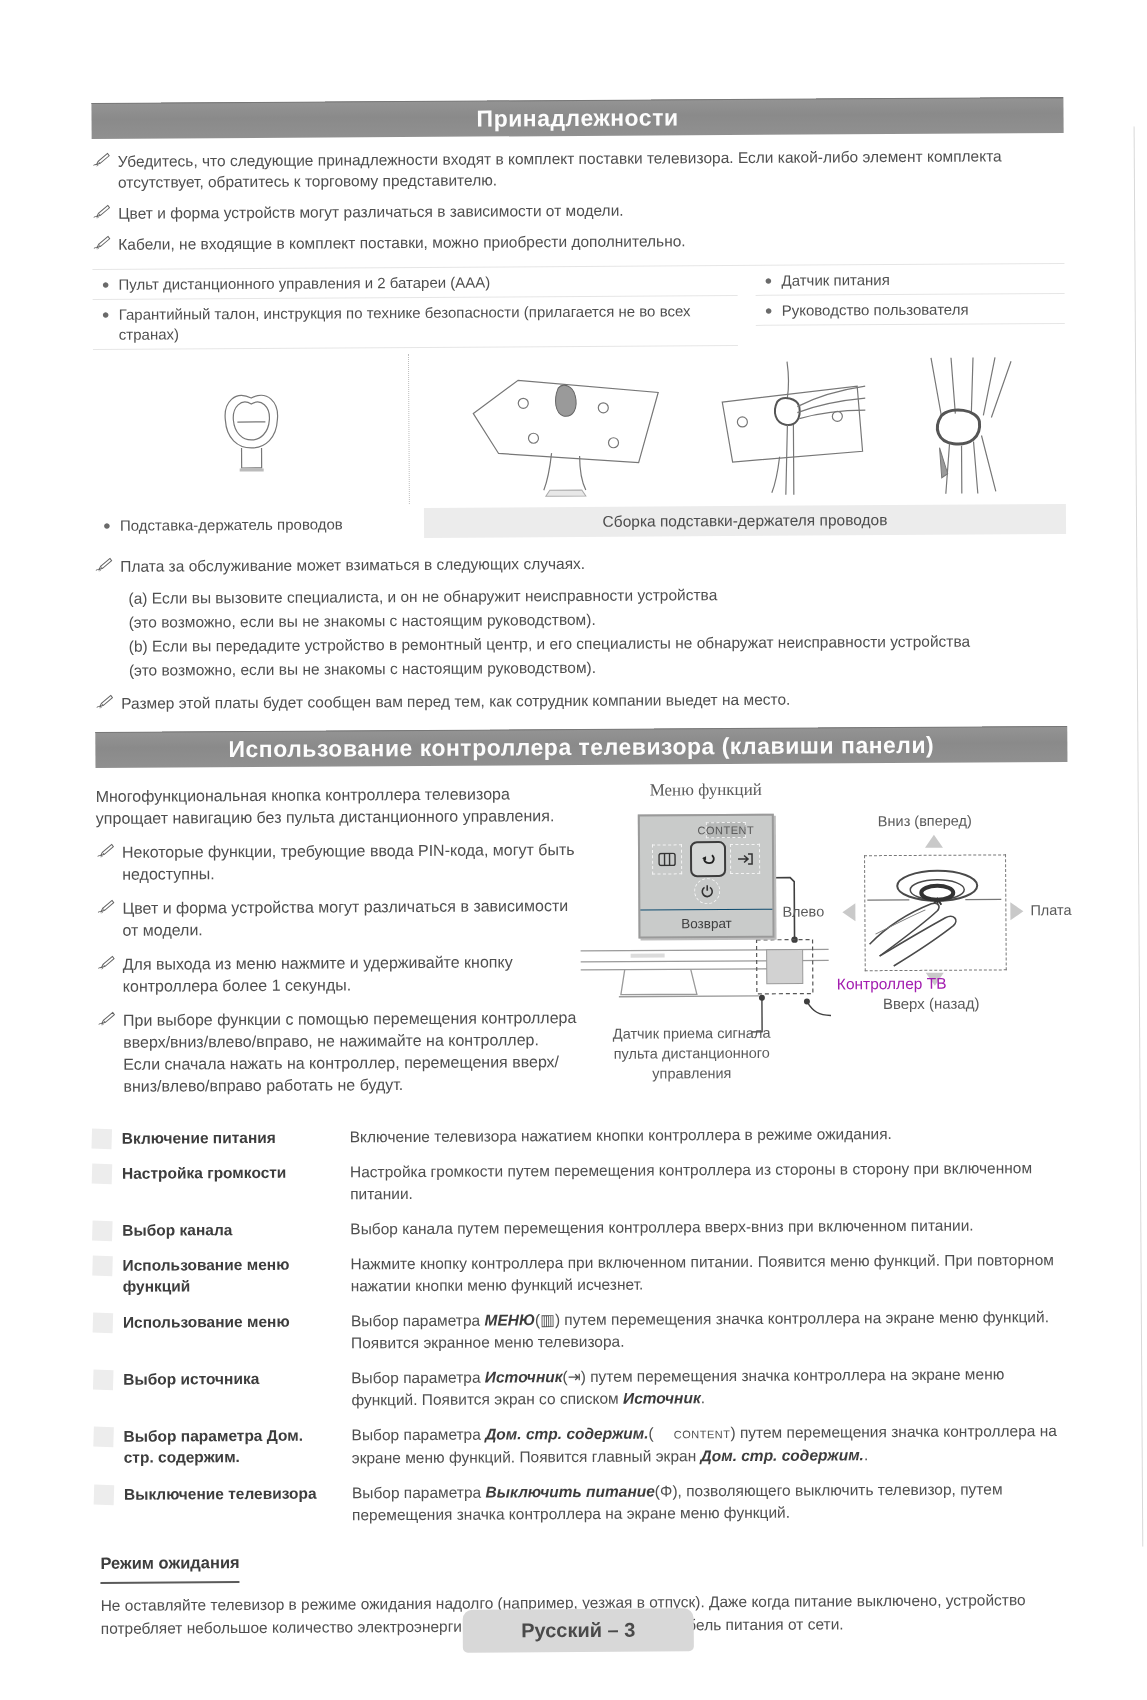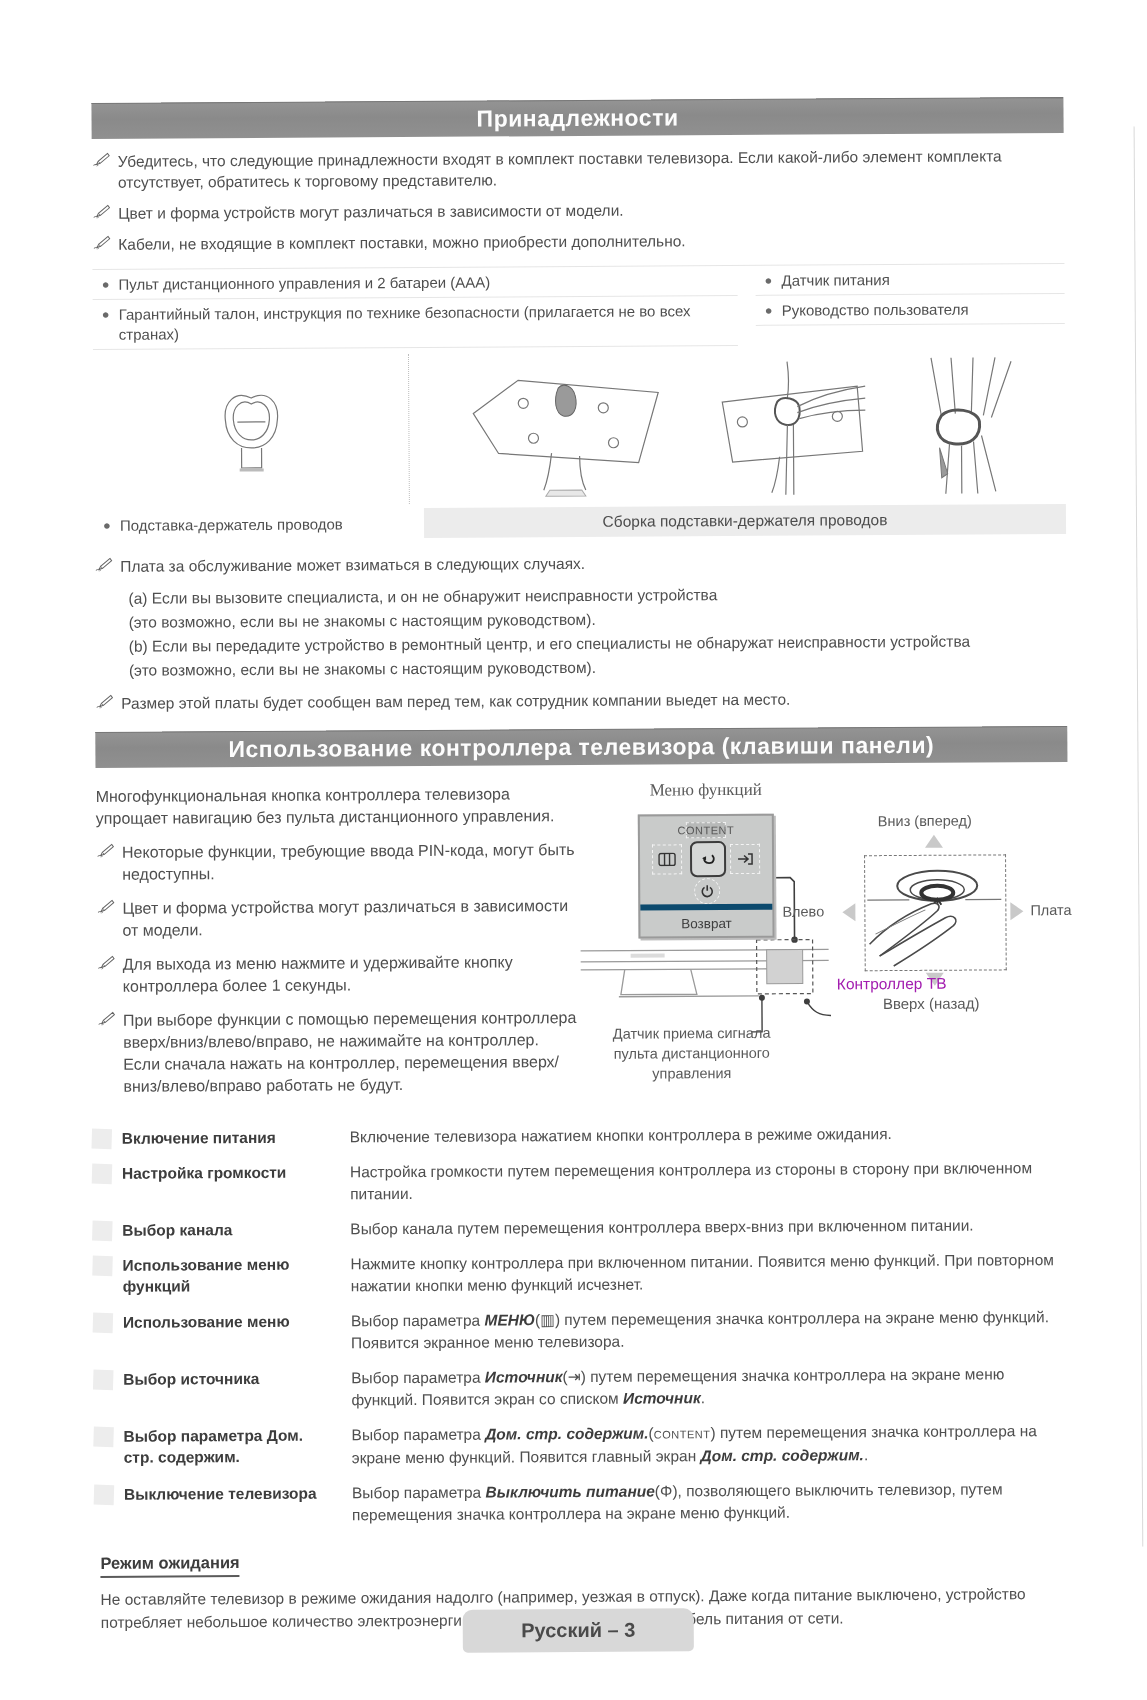--- a/index.html
+++ b/index.html
@@ -52,45 +52,45 @@
   .mb-top{position:absolute;left:46px;top:6px;width:38px;height:14px;background:#b7b9b8;
     border:1px dashed #f2f2f2;font-size:5px;color:#555;display:flex;align-items:center;justify-content:center;letter-spacing:.5px;}
   .mb-left,.mb-right{position:absolute;top:28px;width:28px;height:28px;border:1px dashed #f4f4f4;
     display:flex;align-items:center;justify-content:center;}
   .mb-left{left:12px;}
   .mb-right{right:12px;}
   .mb-center{position:absolute;left:50px;top:25px;width:32px;height:32px;border:2px solid #3c3c3c;
     border-radius:7px;background:#d6d8d7;display:flex;align-items:center;justify-content:center;}
   .mb-power{position:absolute;left:54px;top:62px;width:24px;height:24px;border:1px dashed #f4f4f4;
     border-radius:50%;display:flex;align-items:center;justify-content:center;}
-  .mb-band{position:absolute;left:0;right:0;bottom:0;height:26px;border-top:6px solid #0c4a6e;
+  .mb-band{position:absolute;left:0;right:0;bottom:0;height:26px;border-top:1px solid #0c4a6e;
     display:flex;align-items:center;justify-content:center;font-size:13.5px;color:#3f3f3f;}
 
   .hand-box{position:absolute;left:286px;top:76px;width:140px;height:114px;border:1px dashed #777;}
   .lbl{position:absolute;font-size:14.5px;color:#5a5a5a;white-space:nowrap;}
   .arrow{position:absolute;width:0;height:0;}
   .arrow.up{border-left:9px solid transparent;border-right:9px solid transparent;border-bottom:13px solid #c9c9c9;}
   .arrow.down{border-left:9px solid transparent;border-right:9px solid transparent;border-top:13px solid #c9c9c9;}
   .arrow.left{border-top:9px solid transparent;border-bottom:9px solid transparent;border-right:13px solid #c9c9c9;}
   .arrow.right{border-top:9px solid transparent;border-bottom:9px solid transparent;border-left:13px solid #c9c9c9;}
   .sensor-label{position:absolute;left:0px;top:243px;width:225px;text-align:center;font-size:14.5px;line-height:20px;color:#5a5a5a;}
   .controller-label{position:absolute;left:258px;top:196px;font-size:15.5px;color:#a21caf;}
   .diagram-art{position:absolute;left:0;top:0;z-index:0;}
 
   .fn-table{margin-top:14px;}
   .fn-row{display:flex;margin:0 0 13px 0;}
   .fn-ghost{flex:0 0 20px;height:20px;background:#ededed;margin:1px 10px 0 -6px;transform:rotate(2deg);}
   .fn-label{flex:0 0 196px;font-weight:bold;color:#3d3d3d;font-size:15.5px;line-height:21px;padding-right:10px;}
   .fn-desc{flex:1;font-size:15.5px;line-height:22px;padding-left:22px;}
   .fn-desc .b{font-weight:bold;color:#3d3d3d;font-style:italic;}
-  .sc{font-size:11px;letter-spacing:.5px;}
+  .sc{font-size:11px;letter-spacing:.5px;margin-left:20px;}
 
   .standby{margin-top:26px;}
   .standby-title{display:inline-block;font-weight:bold;font-size:16.5px;color:#3d3d3d;
-    border-bottom:2px solid #5a5a5a;padding-bottom:3px;margin-bottom:10px;}
+    border-bottom:2px solid #5a5a5a;padding-bottom:9px;margin-bottom:10px;}
   .standby-text{font-size:15.5px;line-height:23px;}
 
   .footer{position:absolute;left:0;right:0;bottom:48px;display:flex;justify-content:center;}
   .footer-box{background:#d8d8d8;border-radius:10px 10px 5px 5px;padding:10px 58px;
     font-weight:bold;font-size:20px;color:#4a4a4a;}
 
   svg{display:block;}
   .sketch2{stroke:#777;fill:none;stroke-width:1.2;}
 </style>
 </head>

